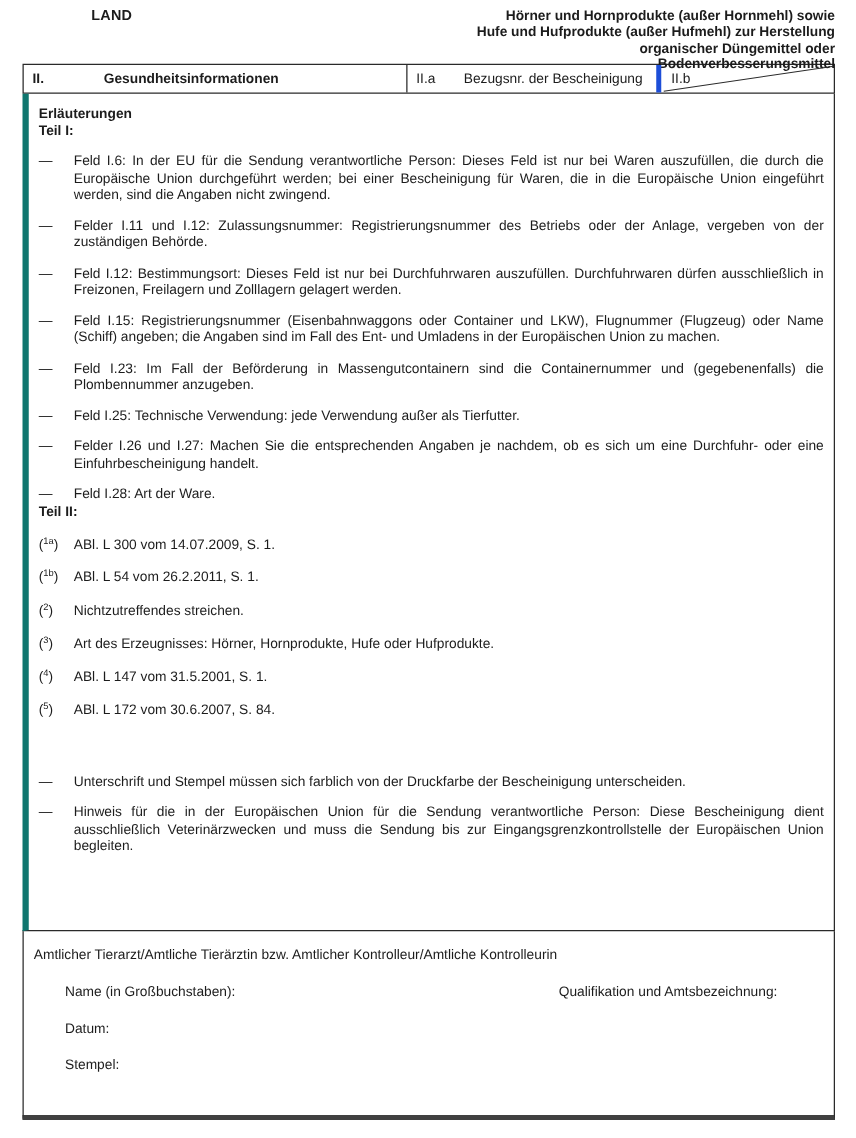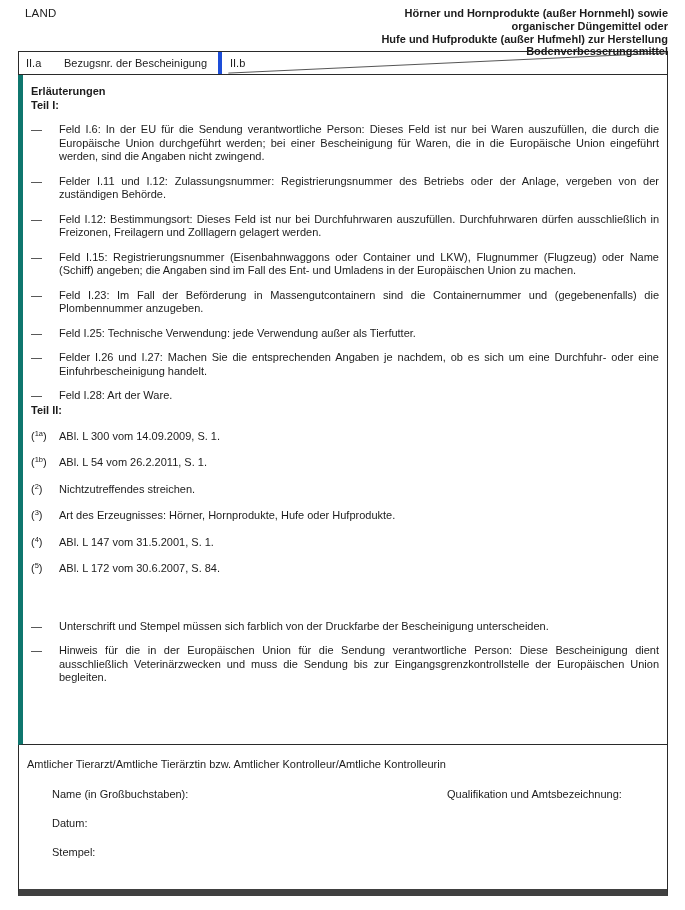--- a/index.html
+++ b/index.html
@@ -15,21 +15,21 @@
   }
   
   .doc-header{
     display:flex;
     justify-content:space-between;
     align-items:flex-start;
     padding:7px 17px 0 25px;
     height:51px;
     box-sizing:border-box;
   }
-  .land{font-weight:normal;font-size:11.5px;letter-spacing:.2px;}
+  .land{font-weight:bold;font-size:11.5px;letter-spacing:.2px;margin-left:48px;}
   .doc-title{
     text-align:right;
     font-weight:bold;
     font-size:11px;
     line-height:12.8px;
   }
   
   .ref-bar{
     display:flex;
     width:650px;
@@ -84,48 +84,52 @@
   .fn-marker sup{font-size:7.5px;vertical-align:4px;line-height:0;}
   .gap-large{margin-top:44px;}
   
   .sig-box{
     width:650px;
     margin-left:18px;
     height:151px;
     box-sizing:border-box;
     border-left:1px solid #2a2a2a;
     border-right:1px solid #2a2a2a;
-    border-bottom:7px solid #404040;
+    border-bottom:4px solid #404040;
     padding:12px 8px 0 8px;
   }
   .sig-head{margin:0;line-height:14px;}
   .sig-row{
     display:grid;
     grid-template-columns:420px 1fr;
     margin-top:17px;
   }
   .sig-row .l{padding-left:25px;}
   .sig-mark{font-size:8px;vertical-align:4px;}
 </style>
 </head>
 <body>
 
 <div class="page">
 
   <div class="doc-header">
     <div class="land">LAND</div>
     <div class="doc-title">
       <div>Hörner und Hornprodukte (außer Hornmehl) sowie</div>
+      <div>Hufe und Hufprodukte (außer Hufmehl) zur Herstellung</div>
       <div>organischer Düngemittel oder</div>
-      <div>Hufe und Hufprodukte (außer Hufmehl) zur Herstellung</div>
       <div>Bodenverbesserungsmittel</div>
     </div>
   </div>
 
   <div class="ref-bar">
+    <div class="ref-cell cell-1">
+      <span class="code">II.</span>
+      <span>Gesundheitsinformationen</span>
+    </div>
     <div class="ref-cell cell-2">
       <span class="code">II.a</span>
       <span>Bezugsnr. der Bescheinigung</span>
     </div>
     <div class="ref-cell cell-3">
       <span class="code">II.b</span>
       <svg class="diag" viewBox="0 0 140 24" preserveAspectRatio="none">
         <line x1="2" y1="23" x2="140" y2="1" stroke="#2a2a2a" stroke-width="0.8" vector-effect="non-scaling-stroke"></line>
       </svg>
     </div>
@@ -166,21 +170,21 @@
     </div>
     <div class="note-row">
       <span class="marker">—</span>
       <p class="ntext">Feld I.28: Art der Ware.</p>
     </div>
 
     <p class="bold-head mt-section">Teil II:</p>
 
     <div class="note-row fn-row">
       <span class="marker fn-marker"><sup>1a</sup></span>
-      <p class="ntext">ABl. L 300 vom 14.09.2009, S. 1.</p>
+      <p class="ntext">ABl. L 300 vom 14.07.2009, S. 1.</p>
     </div>
     <div class="note-row fn-row">
       <span class="marker fn-marker"><sup>1b</sup></span>
       <p class="ntext">ABl. L 54 vom 26.2.2011, S. 1.</p>
     </div>
     <div class="note-row fn-row">
       <span class="marker fn-marker"><sup>2</sup></span>
       <p class="ntext">Nichtzutreffendes streichen.</p>
     </div>
     <div class="note-row fn-row">

